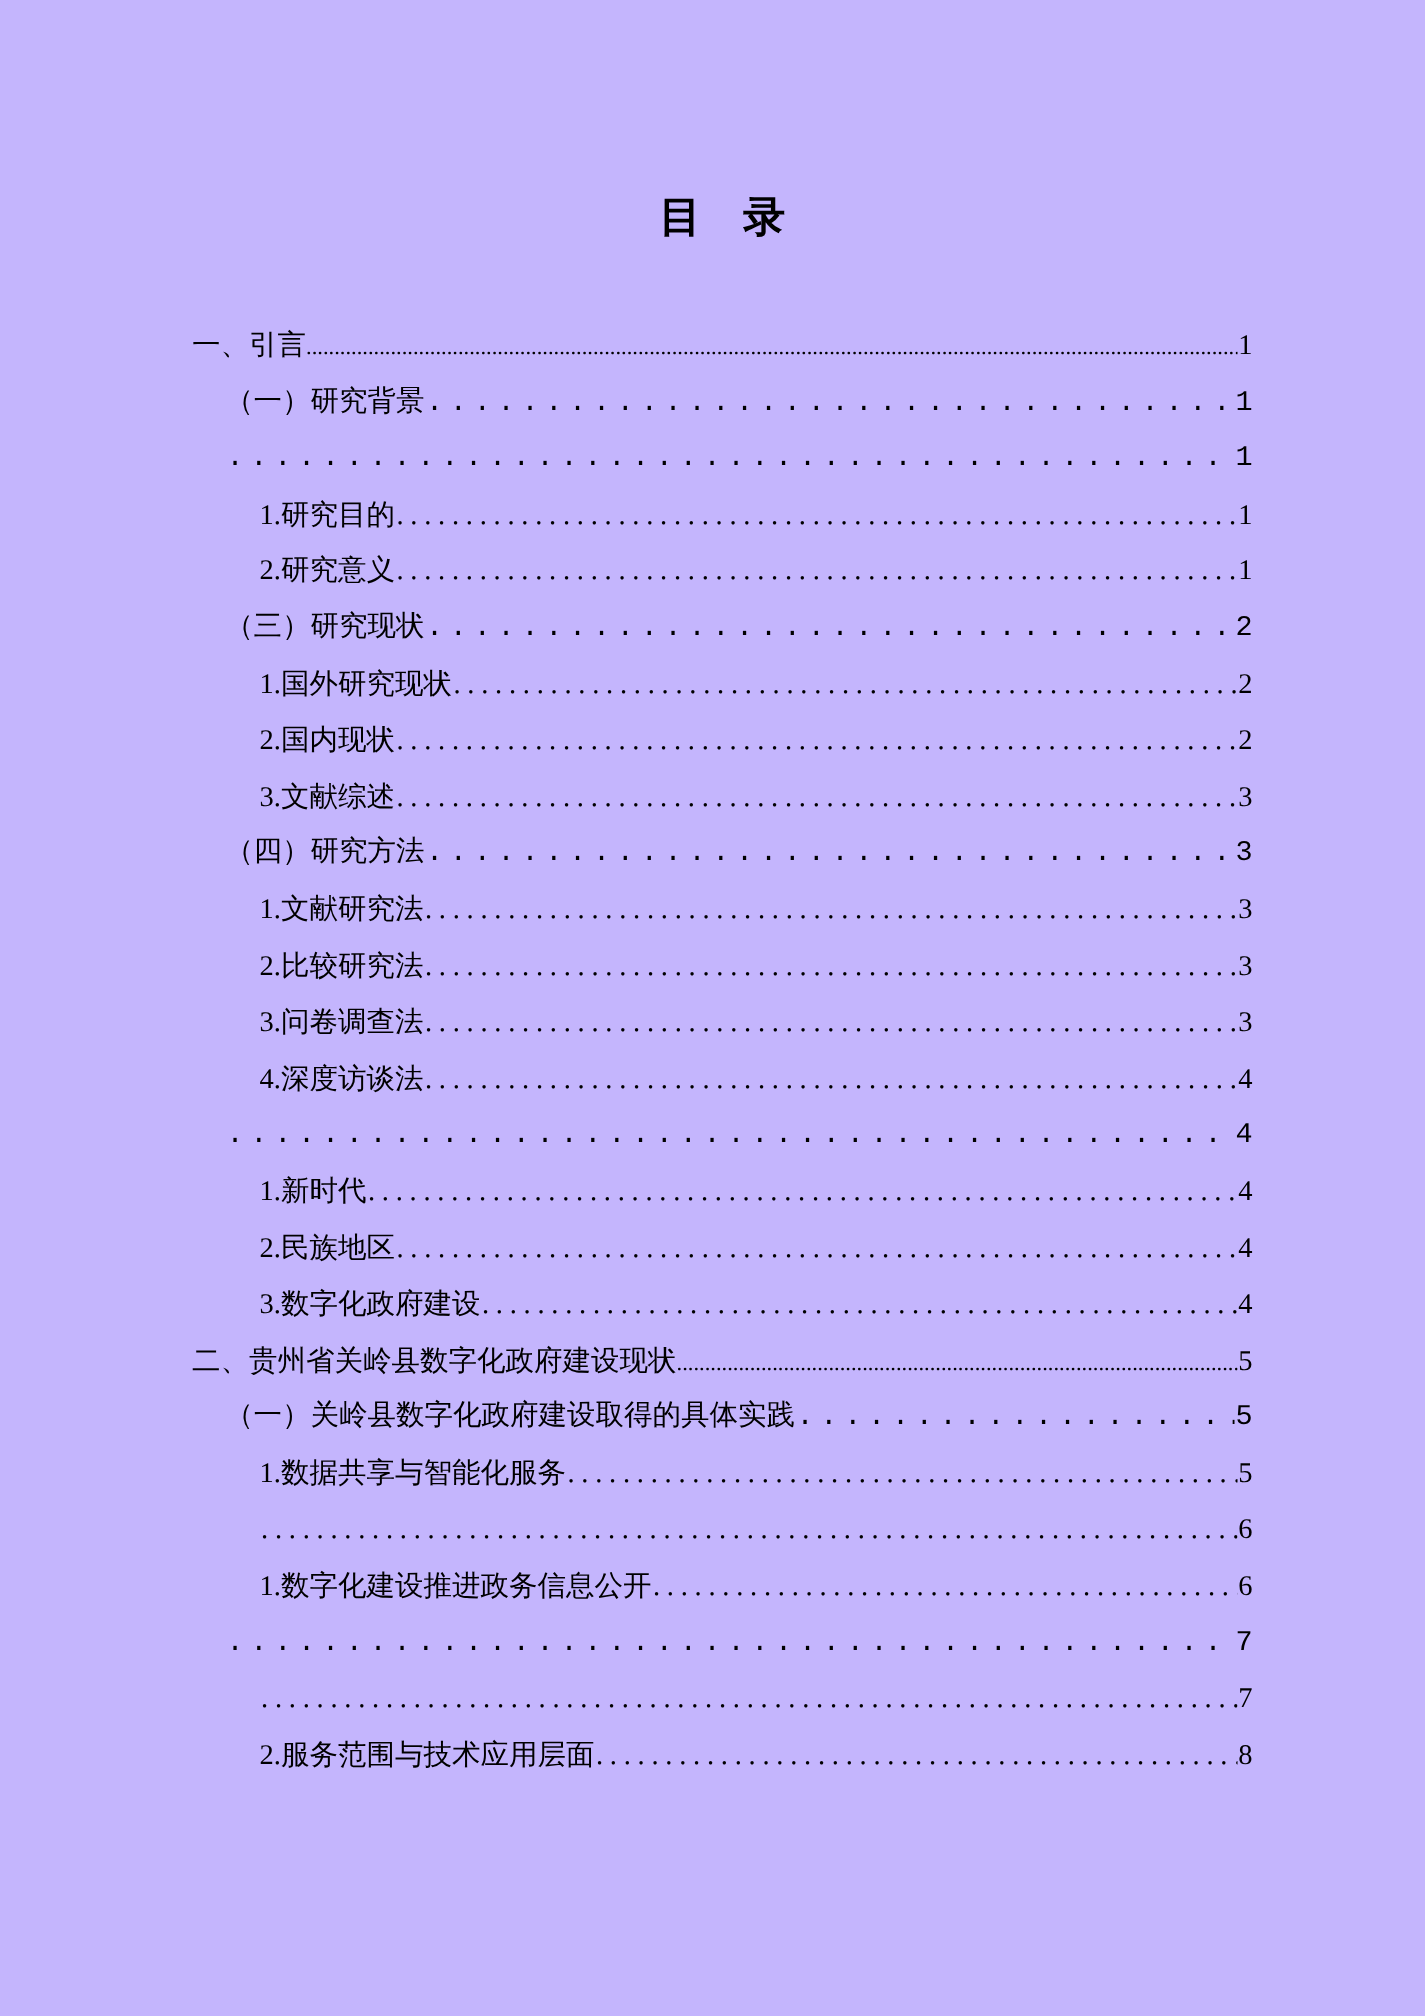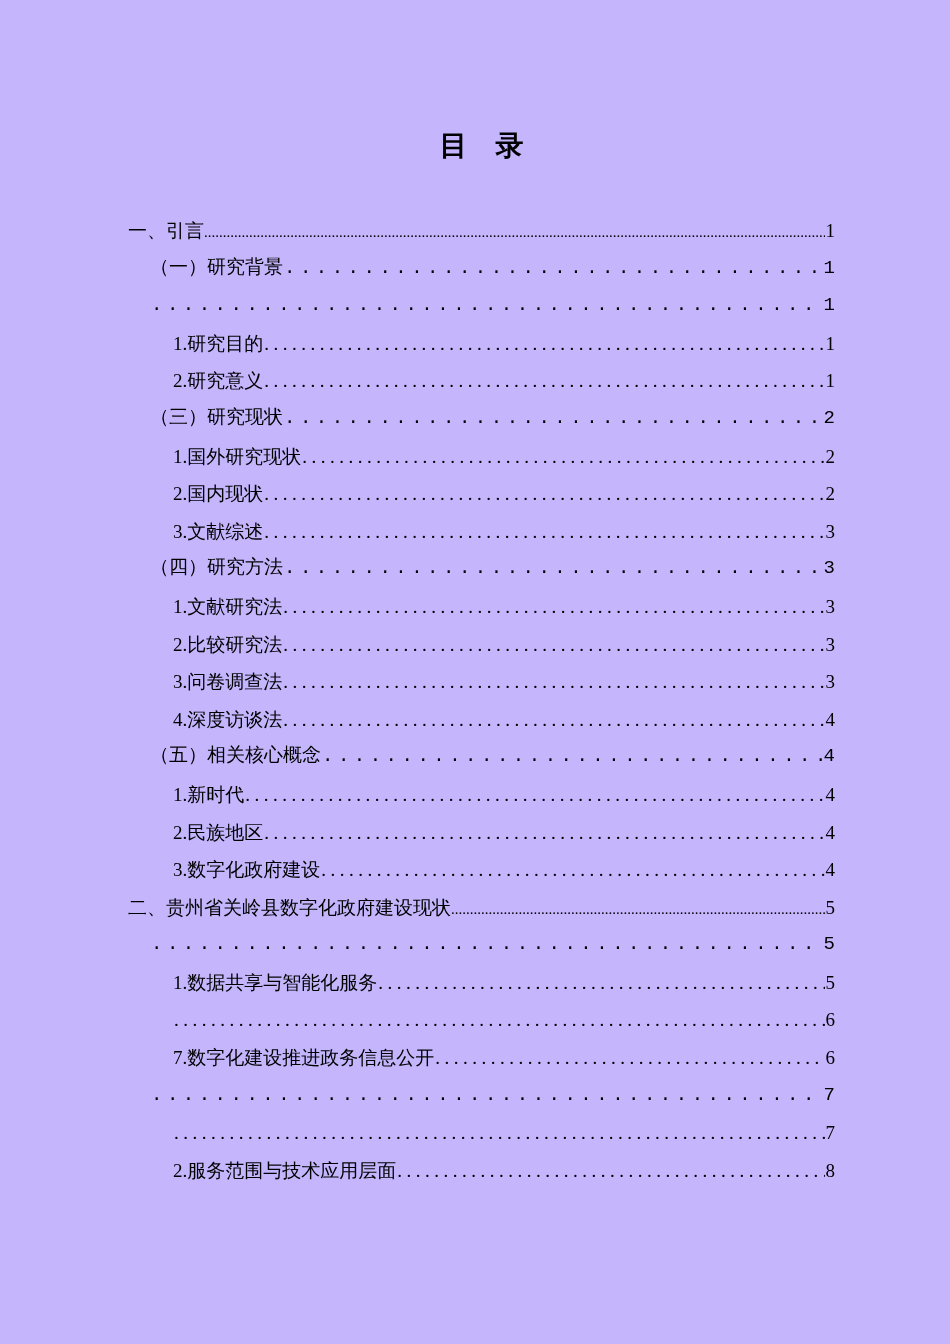--- a/index.html
+++ b/index.html
@@ -138,21 +138,20 @@
         <span class="toc-label">3.问卷调查法</span>
         <span class="toc-leader leader-sparse">........................................................................................................................................................................................................................................................................................................................................................................................................................................................................................................................................................................................................................</span>
         <span class="toc-page-number">3</span>
       </div>
       <div class="toc-row lvl3">
         <span class="toc-label">4.深度访谈法</span>
         <span class="toc-leader leader-sparse">........................................................................................................................................................................................................................................................................................................................................................................................................................................................................................................................................................................................................................</span>
         <span class="toc-page-number">4</span>
       </div>
       <div class="toc-row lvl2">
-        <span class="toc-label">（五）相关核心概念</span>
         <span class="toc-leader leader-sparse">........................................................................................................................................................................................................................................................................................................................................................................................................................................................................................................................................................................................................................</span>
         <span class="toc-page-number">4</span>
       </div>
       <div class="toc-row lvl3">
         <span class="toc-label">1.新时代</span>
         <span class="toc-leader leader-sparse">........................................................................................................................................................................................................................................................................................................................................................................................................................................................................................................................................................................................................................</span>
         <span class="toc-page-number">4</span>
       </div>
       <div class="toc-row lvl3">
         <span class="toc-label">2.民族地区</span>
@@ -163,34 +162,35 @@
         <span class="toc-label">3.数字化政府建设</span>
         <span class="toc-leader leader-sparse">........................................................................................................................................................................................................................................................................................................................................................................................................................................................................................................................................................................................................................</span>
         <span class="toc-page-number">4</span>
       </div>
       <div class="toc-row lvl1">
         <span class="toc-label">二、贵州省关岭县数字化政府建设现状</span>
         <span class="toc-leader leader-dense">........................................................................................................................................................................................................................................................................................................................................................................................................................................................................................................................................................................................................................</span>
         <span class="toc-page-number">5</span>
       </div>
       <div class="toc-row lvl2">
+        <span class="toc-label">（一）关岭县数字化政府建设取得的具体实践</span>
         <span class="toc-leader leader-sparse">........................................................................................................................................................................................................................................................................................................................................................................................................................................................................................................................................................................................................................</span>
         <span class="toc-page-number">5</span>
       </div>
       <div class="toc-row lvl3">
         <span class="toc-label">1.数据共享与智能化服务</span>
         <span class="toc-leader leader-sparse">........................................................................................................................................................................................................................................................................................................................................................................................................................................................................................................................................................................................................................</span>
         <span class="toc-page-number">5</span>
       </div>
       <div class="toc-row lvl3">
         <span class="toc-leader leader-sparse">........................................................................................................................................................................................................................................................................................................................................................................................................................................................................................................................................................................................................................</span>
         <span class="toc-page-number">6</span>
       </div>
       <div class="toc-row lvl3">
-        <span class="toc-label">7.数字化建设推进政务信息公开</span>
+        <span class="toc-label">1.数字化建设推进政务信息公开</span>
         <span class="toc-leader leader-sparse">........................................................................................................................................................................................................................................................................................................................................................................................................................................................................................................................................................................................................................</span>
         <span class="toc-page-number">6</span>
       </div>
       <div class="toc-row lvl2">
         <span class="toc-leader leader-sparse">........................................................................................................................................................................................................................................................................................................................................................................................................................................................................................................................................................................................................................</span>
         <span class="toc-page-number">7</span>
       </div>
       <div class="toc-row lvl3">
         <span class="toc-leader leader-sparse">........................................................................................................................................................................................................................................................................................................................................................................................................................................................................................................................................................................................................................</span>
         <span class="toc-page-number">7</span>

